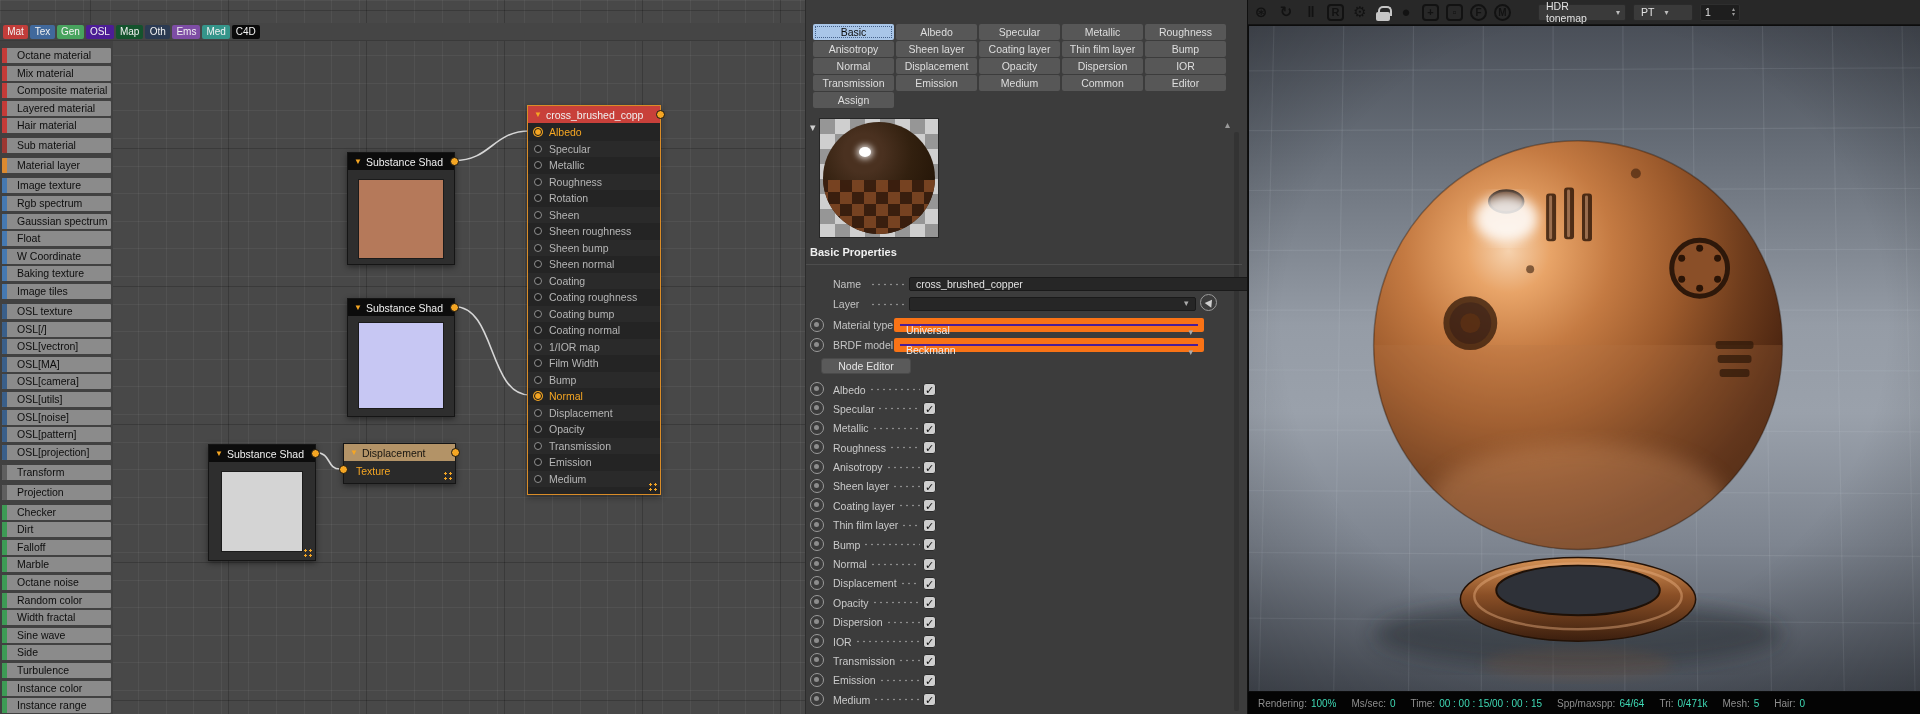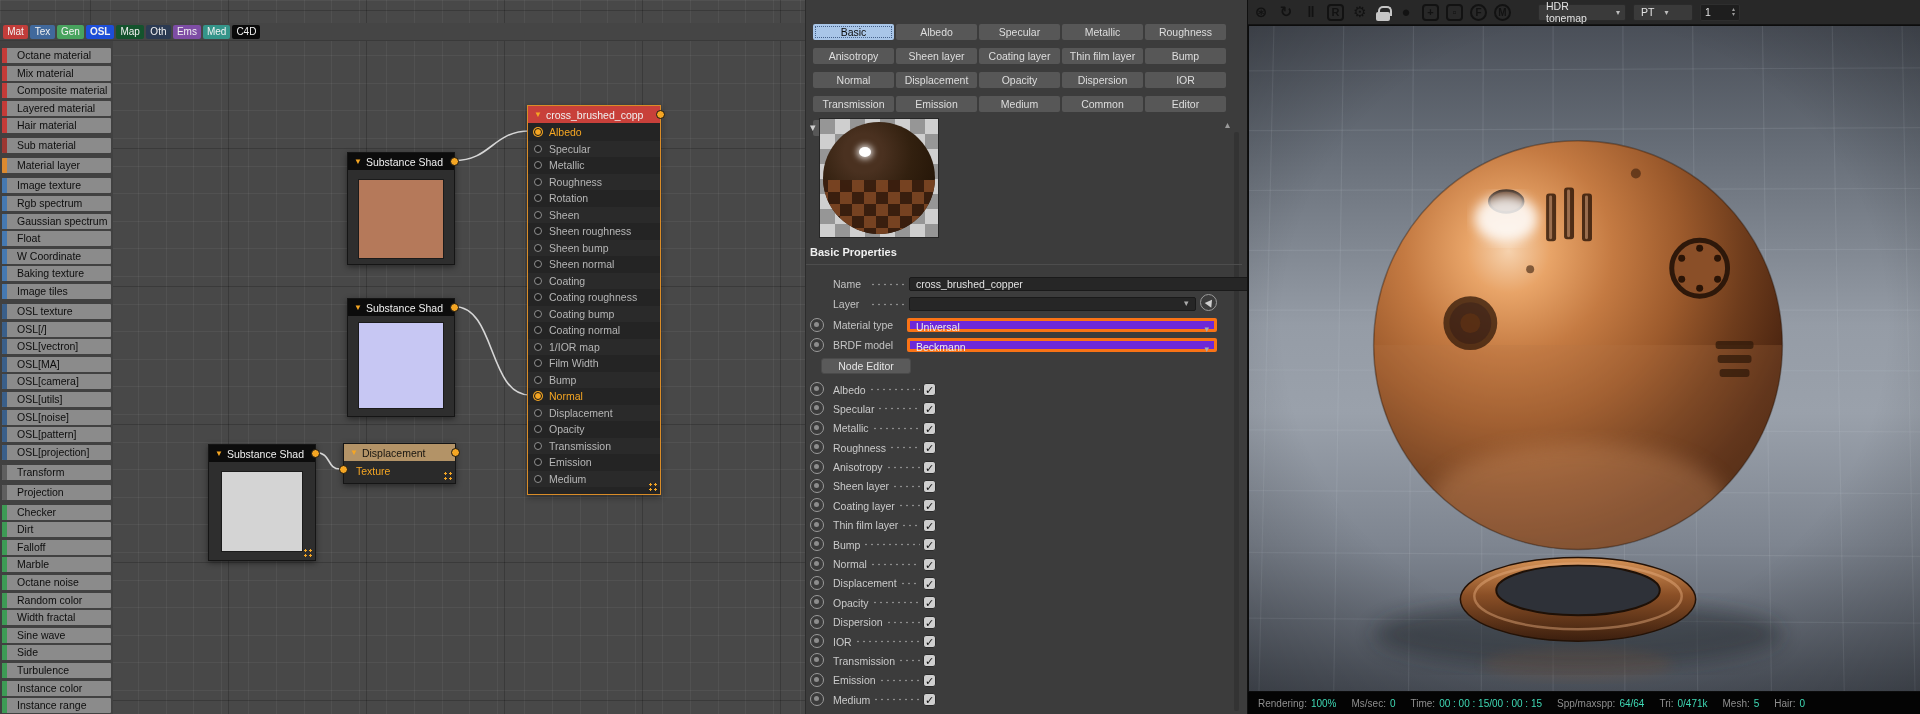--- a/index.html
+++ b/index.html
@@ -72,21 +72,21 @@
   .port-row:nth-child(even){background:rgba(255,255,255,0.028);}
   .port-circle{width:8px;height:8px;border-radius:50%;border:1.5px solid #8f8f8f;background:#1d1d1d;
     margin-right:7px;flex:none;}
   .port-row.connected{color:#f5a623;}
   .port-row.connected .port-circle{background:#f5a623;border-color:#161616;box-shadow:0 0 0 1px #f5a623;}
 
   
   #props-panel{position:absolute;left:805px;top:0;width:442px;height:714px;background:#3c3c3c;
     border-left:1px solid #2c2c2c;}
   #tab-grid{position:absolute;left:7px;top:24px;display:grid;
-    grid-template-columns:repeat(5,81px);gap:8px 2px;}
+    grid-template-columns:repeat(5,81px);gap:1px 2px;}
   .ptab{height:16px;background:#575757;color:#dedede;font-size:10.5px;text-align:center;
     line-height:16px;border-radius:2px;white-space:nowrap;overflow:hidden;}
   .ptab.selected{background:#a9c6e8;color:#0a0a0a;outline:1px dotted #44618a;outline-offset:-3px;}
   #preview-collapse{position:absolute;left:4px;top:121px;color:#cfcfcf;font-size:11px;}
   #preview-thumb{position:absolute;left:13px;top:118px;width:120px;height:120px;border:1px solid #262626;
     background:repeating-conic-gradient(#cfcfcf 0% 25%,#969696 0% 50%) 0 0/30px 30px;}
   #preview-sphere{position:absolute;inset:3px;border-radius:50%;overflow:hidden;
     background:radial-gradient(circle at 36% 28%,#4a3120 0 18%,#32200f 45%,#241507 75%);}
   #preview-sphere .reflect{position:absolute;left:-6%;right:-6%;top:52%;height:56%;
     background:repeating-conic-gradient(#7a4422 0% 25%,#3a1e0e 0% 50%) 0 0/24px 24px;opacity:.95;}
@@ -110,22 +110,22 @@
   #layer-chev{left:378px;}
   #layer-picker{position:absolute;left:394px;top:-2px;width:17px;height:17px;border:1.5px solid #9a9a9a;
     border-radius:50%;}
   #layer-picker::after{content:"";position:absolute;left:5px;top:4px;width:0;height:0;
     border-left:4px solid transparent;border-right:4px solid transparent;border-bottom:7px solid #cfcfcf;
     transform:rotate(35deg);}
   .opt-circle{position:absolute;left:4px;width:14px;height:14px;border:1.5px solid #9a9a9a;
     border-radius:50%;background:#3a3a3a;}
   .opt-circle::after{content:"";position:absolute;left:3px;top:3px;width:5px;height:5px;
     border-radius:50%;background:#8c8c8c;}
-  .dropdown{position:absolute;left:101px;width:310px;height:14px;background:#6d28d9;
-    border:3px solid #f97316;border-radius:2px;color:#ececec;font-size:10.5px;line-height:13px;
+  .dropdown{position:absolute;left:88px;width:310px;height:14px;background:#4c1d95;
+    border:6px solid #f97316;border-radius:2px;color:#ececec;font-size:10.5px;line-height:13px;
     padding:0 6px;}
   .dropdown .dd-chev-in{right:5px;left:auto;}
   #row-mtype{top:317px;} #row-brdf{top:337px;}
   #node-editor-btn{position:absolute;left:15px;top:358px;width:90px;height:16px;background:#5a5a5a;
     border:1px solid #4a4a4a;border-radius:3px;color:#e4e4e4;font-size:10.5px;line-height:14px;
     text-align:center;}
   #channels{position:absolute;left:0;top:382px;width:130px;}
   .channel-row{position:relative;height:15px;margin-bottom:4.4px;display:flex;align-items:center;
     padding-left:27px;}
   .channel-row .opt-circle{left:4px;top:0;}
@@ -174,21 +174,21 @@
 
 
   <div id="tag-row">
 
       <div class="tag" style="background: rgb(194, 61, 58);">Mat</div>
 
       <div class="tag" style="background: rgb(65, 105, 156);">Tex</div>
 
       <div class="tag" style="background: rgb(72, 163, 94);">Gen</div>
 
-      <div class="tag" style="background: #1d4ed8; font-weight: bold;">OSL</div>
+      <div class="tag" style="background: #4c1d95;">OSL</div>
 
       <div class="tag" style="background: #14532d;">Map</div>
 
       <div class="tag" style="background: rgb(43, 58, 82); text-align: center;">Oth</div>
 
       <div class="tag" style="background: rgb(126, 77, 165);">Ems</div>
 
       <div class="tag" style="background: rgb(53, 149, 138);">Med</div>
 
       <div class="tag" style="background: rgb(10, 10, 10);">C4D</div>

